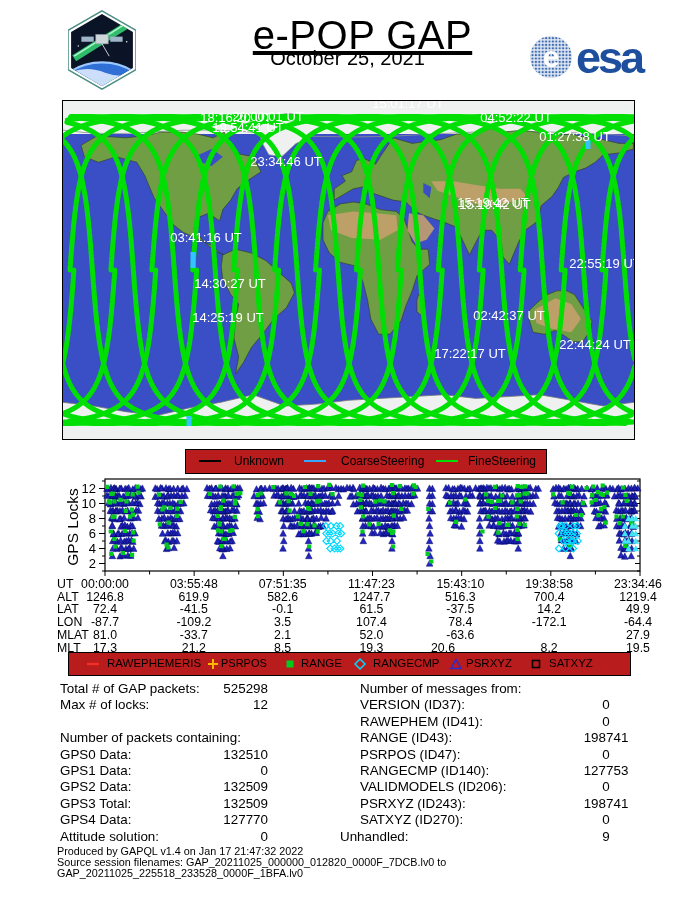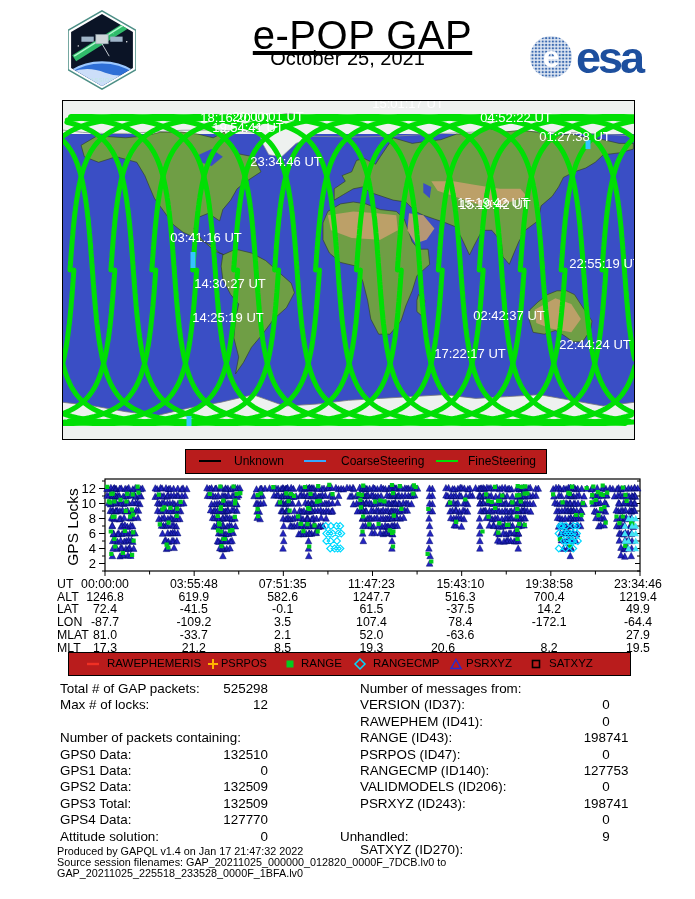--- a/index.html
+++ b/index.html
@@ -298,21 +298,21 @@
       <span class="sl" style="left: 360px; top: 730.2px;">RANGE (ID43):</span>
       <span class="sl" style="left: 560px; top: 730.2px; width: 92px; text-align: center;">198741</span>
       <span class="sl" style="left: 360px; top: 746.6px;">PSRPOS (ID47):</span>
       <span class="sl" style="left: 560px; top: 746.6px; width: 92px; text-align: center;">0</span>
       <span class="sl" style="left: 360px; top: 763px;">RANGECMP (ID140):</span>
       <span class="sl" style="left: 560px; top: 763px; width: 92px; text-align: center;">127753</span>
       <span class="sl" style="left: 360px; top: 779.4px;">VALIDMODELS (ID206):</span>
       <span class="sl" style="left: 560px; top: 779.4px; width: 92px; text-align: center;">0</span>
       <span class="sl" style="left: 360px; top: 795.8px;">PSRXYZ (ID243):</span>
       <span class="sl" style="left: 560px; top: 795.8px; width: 92px; text-align: center;">198741</span>
-      <span class="sl" style="left: 360px; top: 812.2px; margin-top: 30px;">SATXYZ (ID270):</span>
+      <span class="sl" style="left: 360px; top: 812.2px;">SATXYZ (ID270):</span>
       <span class="sl" style="left: 560px; top: 812.2px; width: 92px; text-align: center;">0</span>
       <span class="sl" style="left: 340px; top: 828.6px;">Unhandled:</span>
       <span class="sl" style="left: 560px; top: 828.6px; width: 92px; text-align: center;">9</span>
     </div>
 
   <div class="abs ft" style="top:845px">Produced by GAPQL v1.4 on Jan 17 21:47:32 2022</div>
   <div class="abs ft" style="top:856px">Source session filenames: GAP_20211025_000000_012820_0000F_7DCB.lv0 to</div>
   <div class="abs ft" style="top:867px">GAP_20211025_225518_233528_0000F_1BFA.lv0</div>
 
 </div>

